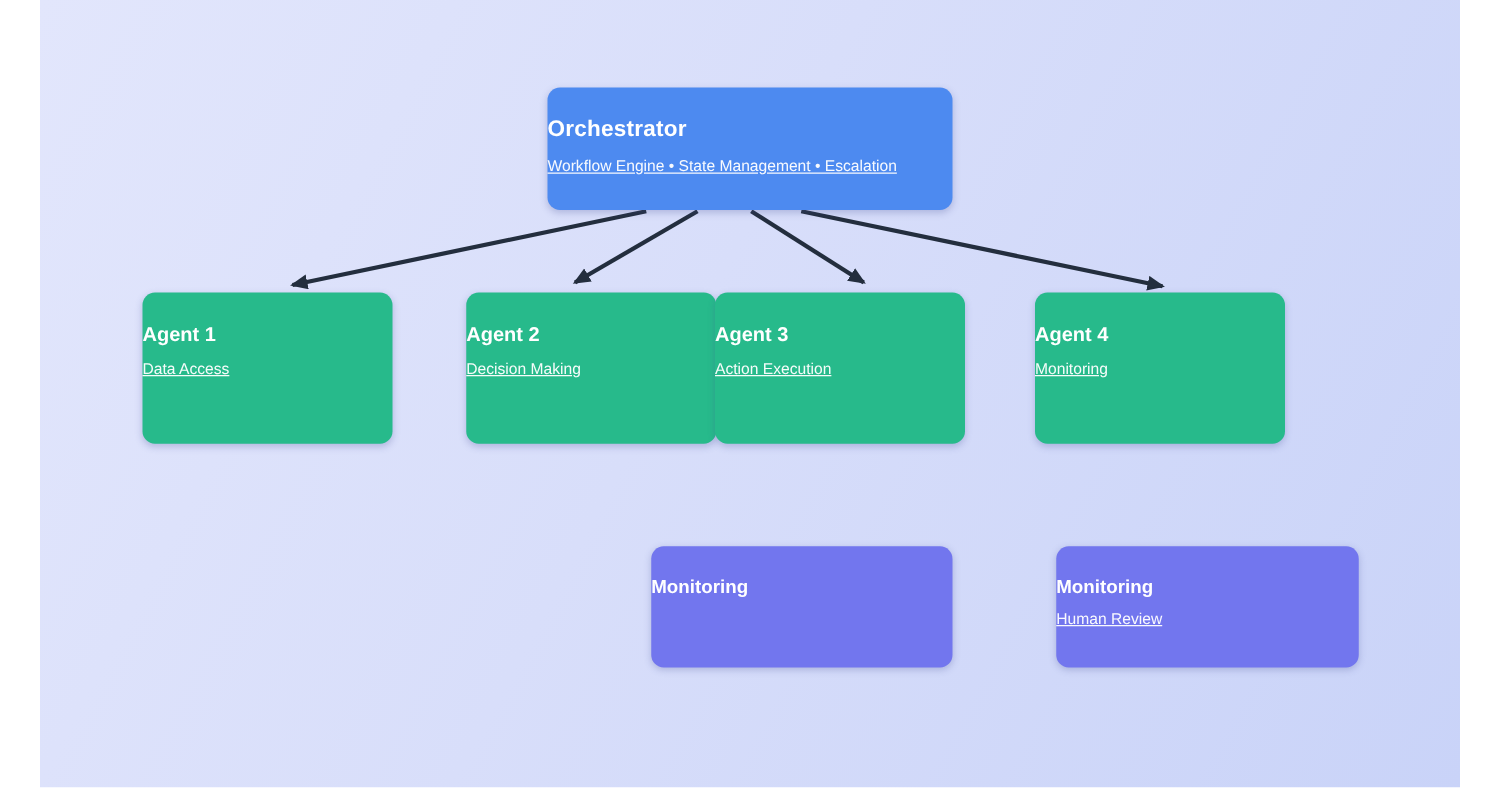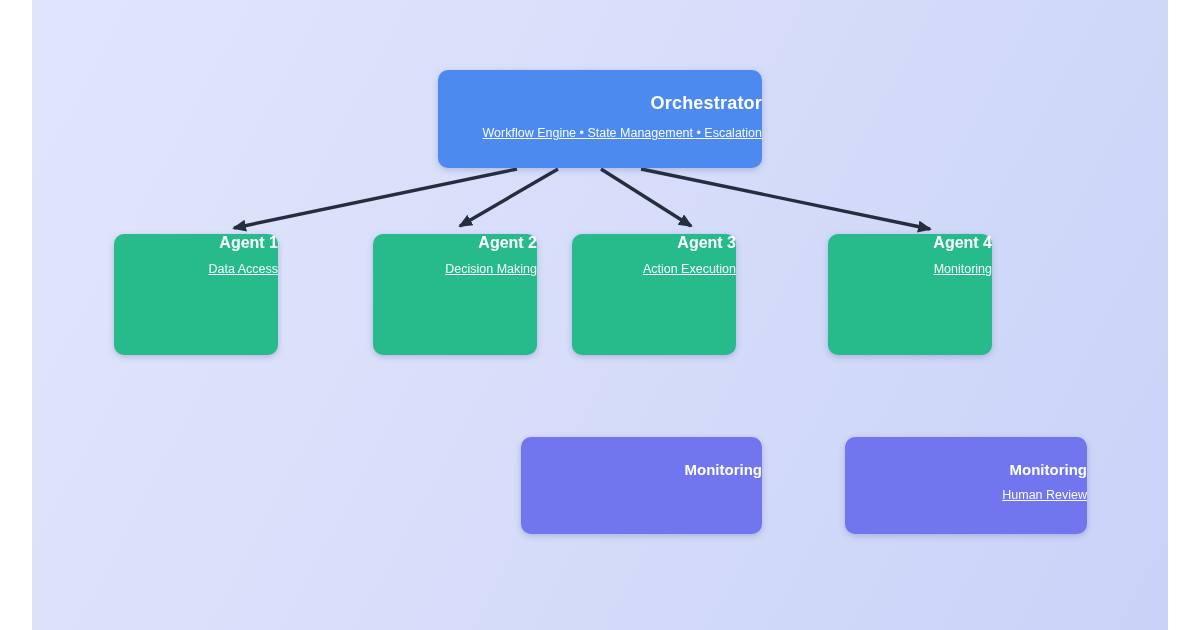--- a/index.html
+++ b/index.html
@@ -29,21 +29,21 @@
     left: 0;
     top: 0;
     width: 1200px;
     height: 630px;
     pointer-events: none;
   }
   .node {
     position: absolute;
     border-radius: 10px;
     color: #ffffff;
-    text-align: right;
+    text-align: left;
     box-sizing: border-box;
     box-shadow: 0 2px 6px rgba(70, 80, 150, 0.28);
   }
   .node .title {
     display: block;
     font-weight: bold;
   }
   .node .subtitle {
     display: block;
     opacity: 0.96;
@@ -52,22 +52,23 @@
   .orchestrator {
     left: 438px; top: 70px;
     width: 324px; height: 98px;
     background: #4d8af0;
     padding-top: 23px;
   }
   .orchestrator .title { font-size: 18px; letter-spacing: 0.2px; }
   .orchestrator .subtitle { font-size: 12.5px; margin-top: 12px; }
   .agent {
     top: 234px;
-    width: 164px; height: 121px;
+    width: 200px; height: 121px;
     background: #27ba8b;
+    padding-top: 26px;
   }
   .agent .title { font-size: 16px; }
   .agent .subtitle { font-size: 12.5px; margin-top: 10px; }
   .agent-1 { left: 114px; }
   .agent-2 { left: 357px; margin-left: 16px; }
   .agent-3 { left: 572px; }
   .agent-4 { left: 828px; }
   .system {
     top: 437px;
     height: 97px;

